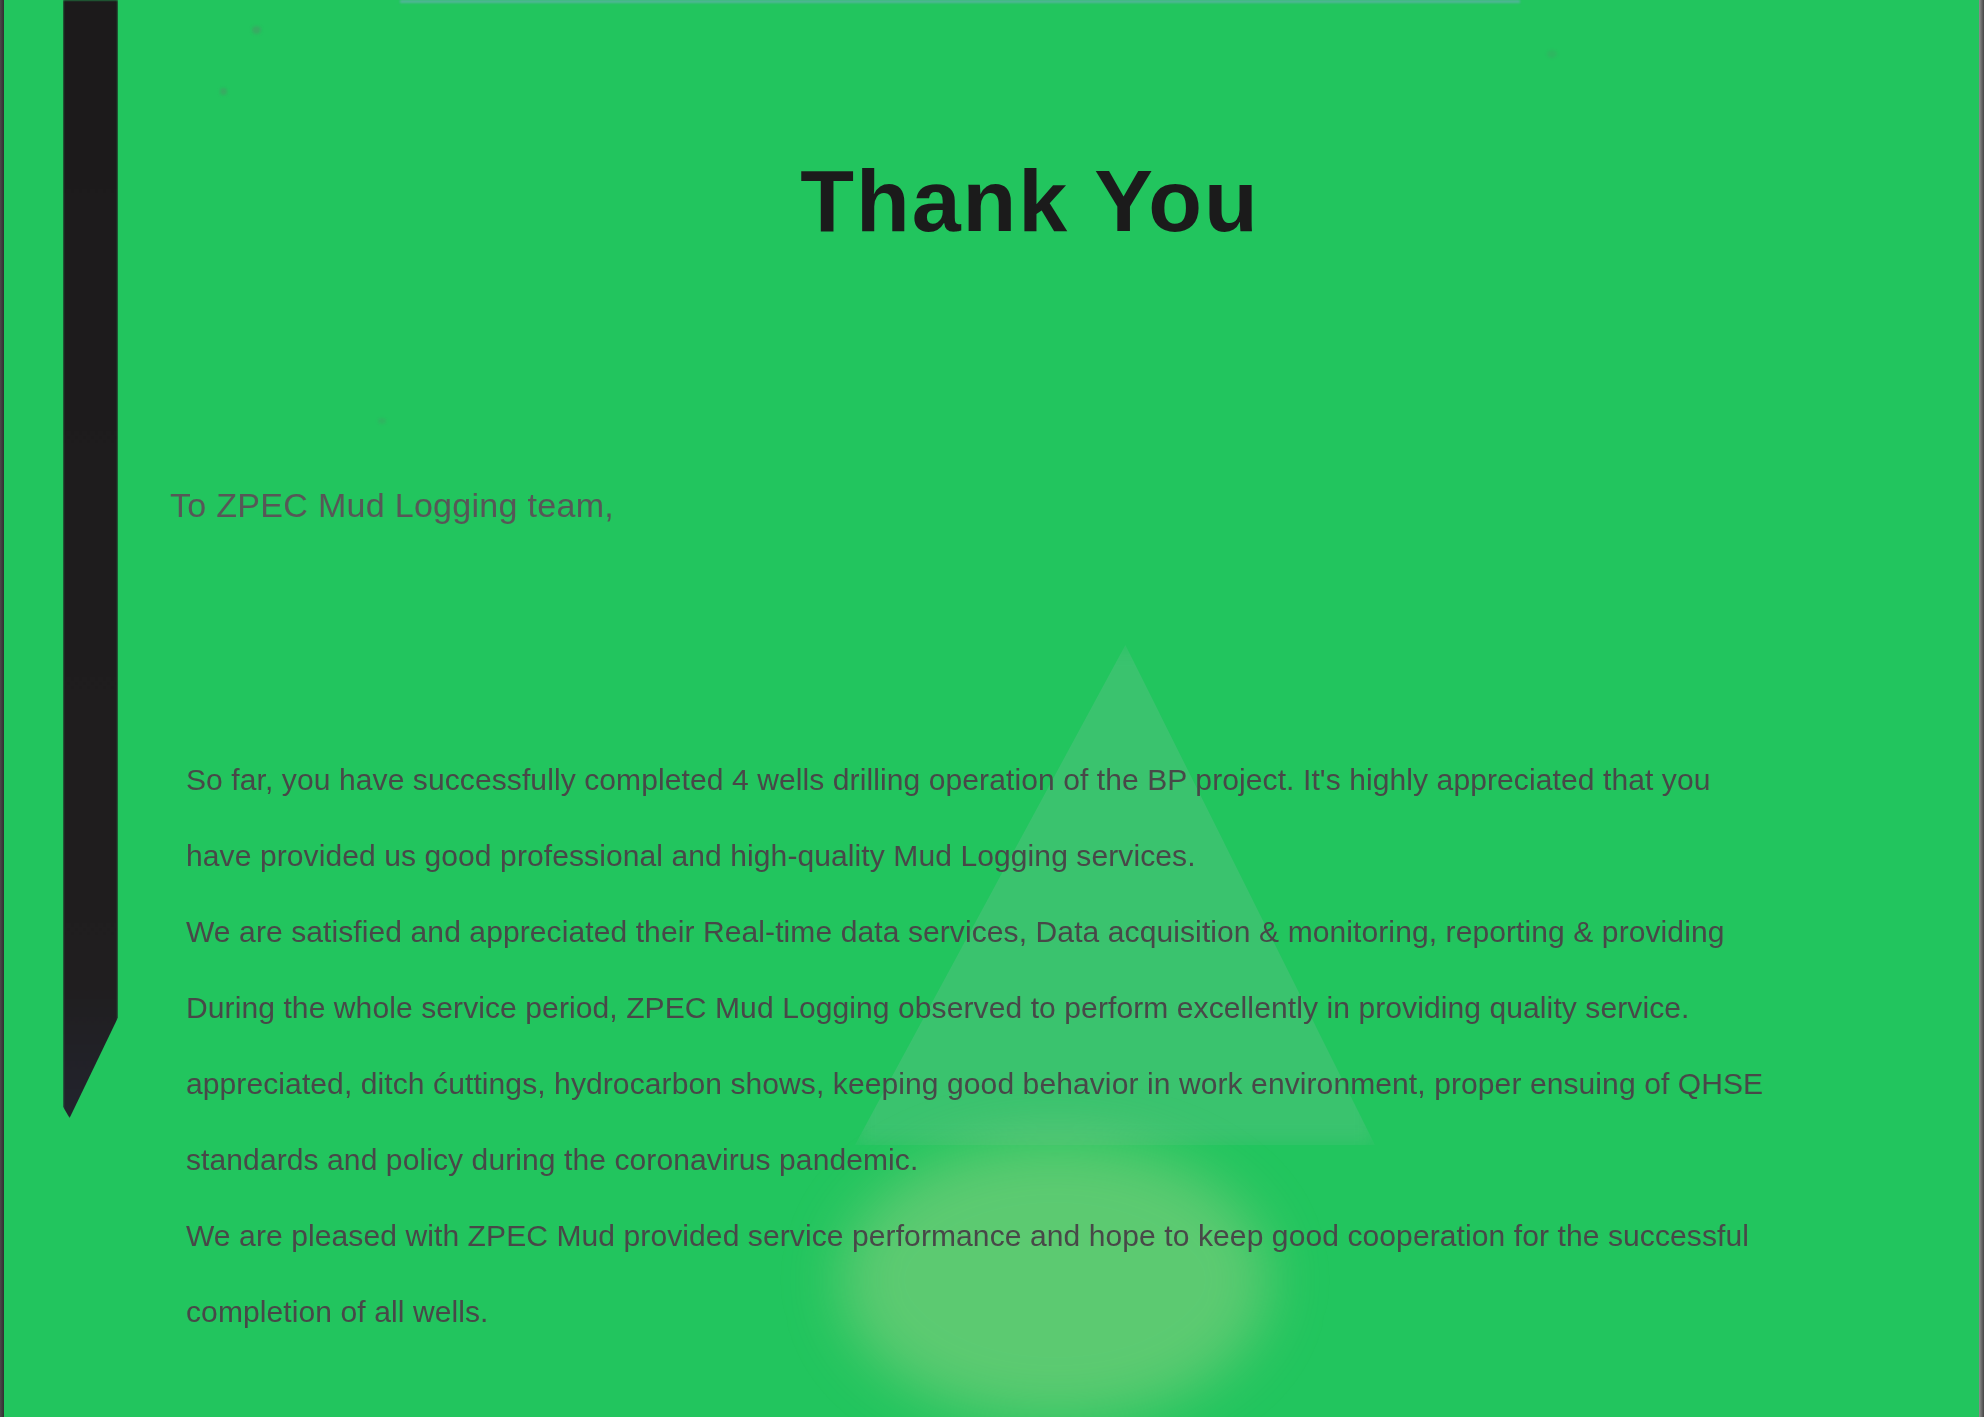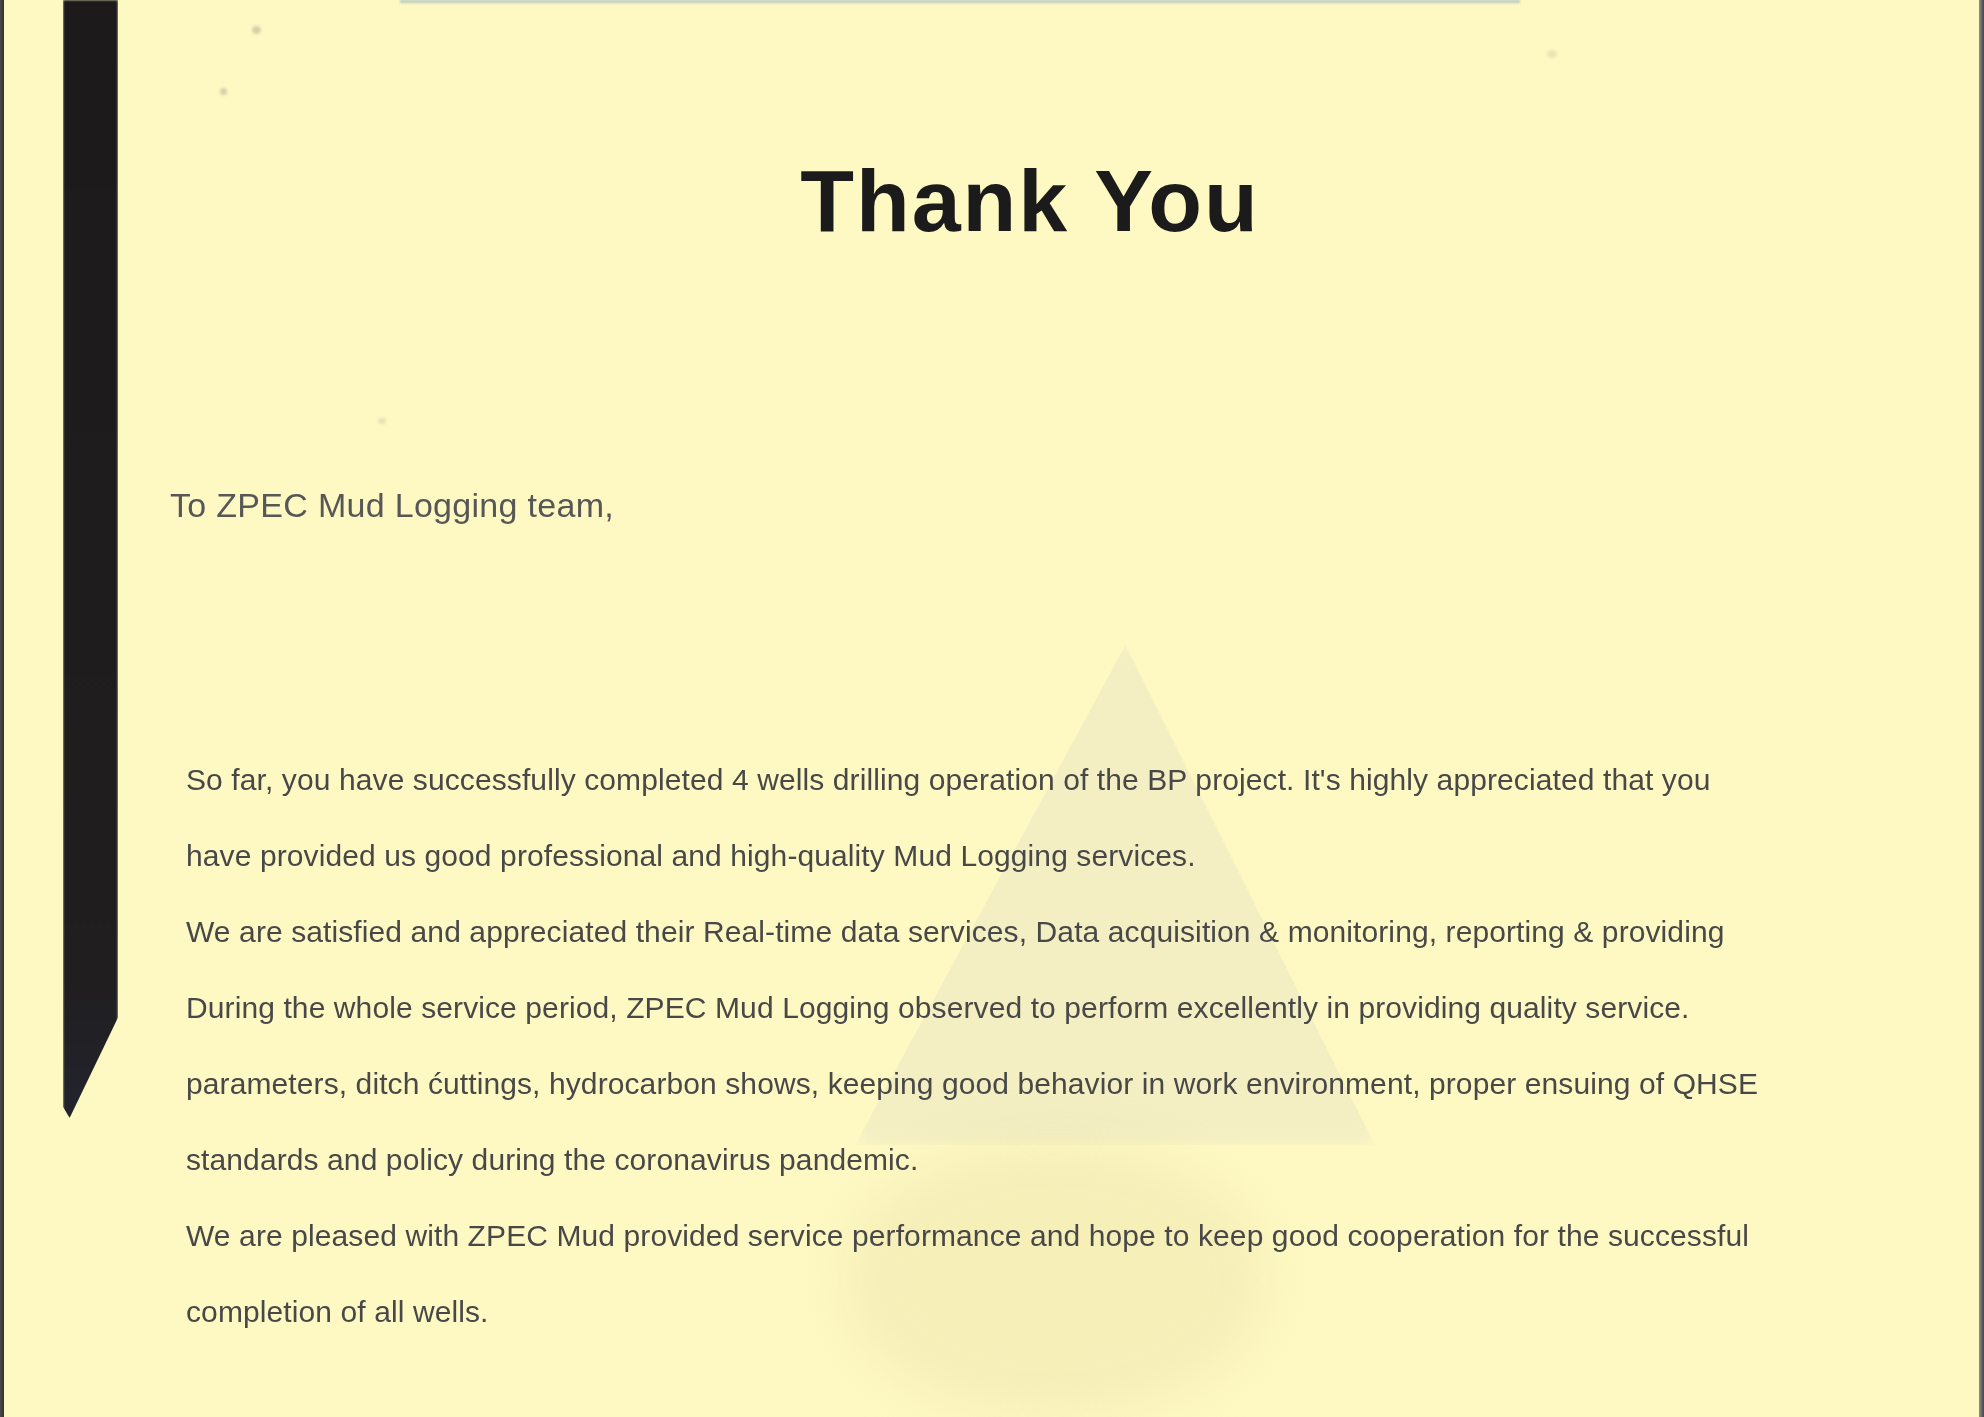--- a/index.html
+++ b/index.html
@@ -5,21 +5,21 @@
   html, body {
     margin: 0;
     padding: 0;
     background: #ffffff;
     font-family: "Liberation Sans", sans-serif;
   }
   .page {
     position: relative;
     width: 1984px;
     height: 1417px;
-    background: #fef9c3;
+    background: #22c55e;
     overflow: hidden;
   }
   
   .edge-left {
     position: absolute;
     left: 0; top: 0;
     width: 4px; height: 100%;
     background: linear-gradient(to right, #4a4a4a, #303030);
   }
   
@@ -132,19 +132,19 @@
 
   <div class="letter-title">Thank You</div>
 
   <div class="letter-salutation">To ZPEC Mud Logging team,</div>
 
   <div class="letter-body">
     <div class="letter-line">So far, you have successfully completed 4 wells drilling operation of the BP project. It's highly appreciated that you</div>
     <div class="letter-line">have provided us good professional and high-quality Mud Logging services.</div>
     <div class="letter-line">We are satisfied and appreciated their Real-time data services, Data acquisition &amp; monitoring, reporting &amp; providing</div>
     <div class="letter-line">During the whole service period, ZPEC Mud Logging observed to perform excellently in providing quality service.</div>
-    <div class="letter-line">parameters, ditch ćuttings, hydrocarbon shows, keeping good behavior in work environment, proper ensuing of QHSE</div>
+    <div class="letter-line">appreciated, ditch ćuttings, hydrocarbon shows, keeping good behavior in work environment, proper ensuing of QHSE</div>
     <div class="letter-line">standards and policy during the coronavirus pandemic.</div>
     <div class="letter-line">We are pleased with ZPEC Mud provided service performance and hope to keep good cooperation for the successful</div>
     <div class="letter-line">completion of all wells.</div>
   </div>
 
 </div>
 
 </body></html>

